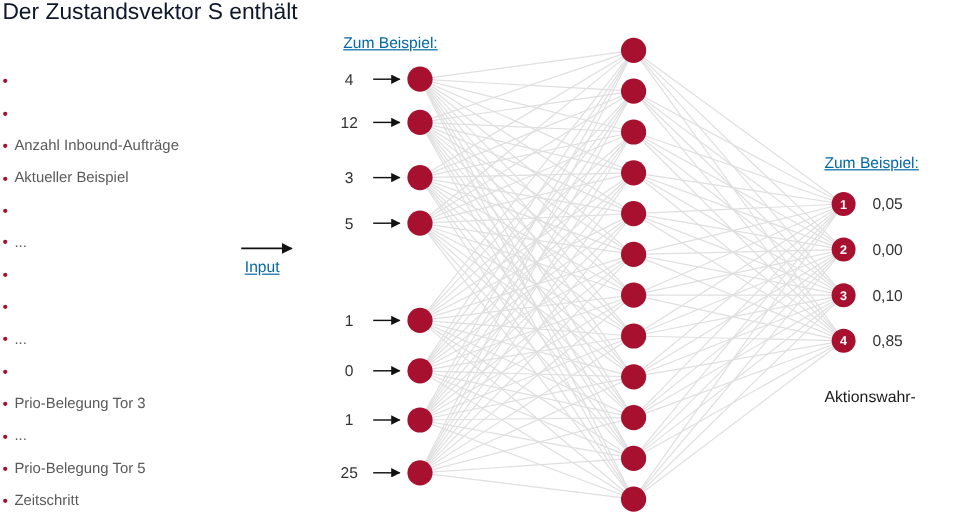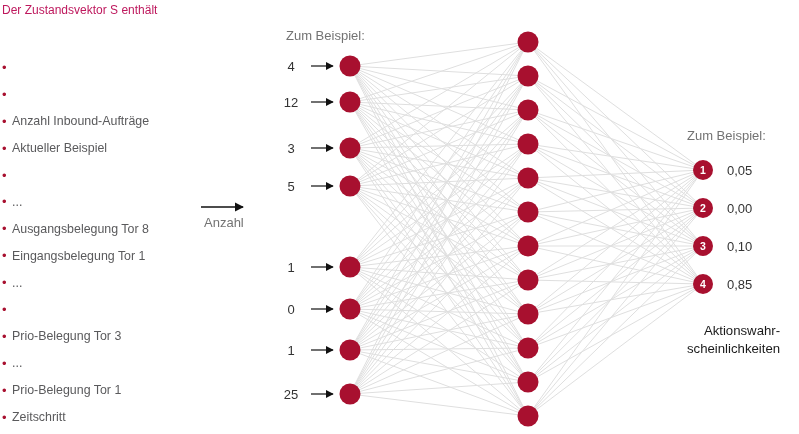--- a/index.html
+++ b/index.html
@@ -16,23 +16,23 @@
     overflow: hidden;
   }
   
   .state-vector {
     position: absolute;
     left: 2px;
     top: 2px;
     width: 250px;
   }
   .sv-title {
-    font-size: 12px;
+    font-size: 19px;
     line-height: 17.5px;
-    color: #be185d;
+    color: #0f172a;
   }
   .sv-list {
     list-style: none;
     margin: 0;
     padding: 0;
     position: absolute;
     left: 0;
     top: 52px;
     width: 250px;
   }
@@ -47,34 +47,34 @@
   .sv-list .bullet {
     color: #a8102f;
     font-size: 13px;
     width: 10px;
     flex: 0 0 10px;
   }
   
   .overlay-label {
     position: absolute;
     font-size: 13px;
-    color: #737373;
+    color: #0369a1;
     white-space: nowrap;
+    text-decoration: underline;
   }
   .input-arrow-label { left: 204px; top: 215px; }
   .zb-input  { left: 286px; top: 28px; }
   .zb-output { left: 687px; top: 128px; }
   .out-caption {
     position: absolute;
     left: 687px;
     top: 322px;
     font-size: 13.2px;
     line-height: 18px;
     color: #1a1a1a;
-    text-align: right;
   }
   #network-svg {
     position: absolute;
     left: 0;
     top: 0;
     pointer-events: none;
     font-family: "Liberation Sans", sans-serif;
   }
 </style>
 </head>
@@ -306,56 +306,53 @@
         </li>
         <li>
           <span class="bullet">•</span>
         </li>
         <li>
           <span class="bullet">•</span>
           <span>...</span>
         </li>
         <li>
           <span class="bullet">•</span>
-          <span>Ausgangsbelegung Tor 8</span>
-        </li>
-        <li>
-          <span class="bullet">•</span>
-          <span>Eingangsbelegung Tor 1</span>
+        </li>
+        <li>
+          <span class="bullet">•</span>
         </li>
         <li>
           <span class="bullet">•</span>
           <span>...</span>
         </li>
         <li>
           <span class="bullet">•</span>
         </li>
         <li>
           <span class="bullet">•</span>
           <span>Prio-Belegung Tor 3</span>
         </li>
         <li>
           <span class="bullet">•</span>
           <span>...</span>
         </li>
         <li>
           <span class="bullet">•</span>
-          <span>Prio-Belegung Tor 1</span>
+          <span>Prio-Belegung Tor 5</span>
         </li>
         <li>
           <span class="bullet">•</span>
           <span>Zeitschritt</span>
         </li>
       </ul>
   </div>
 
-  <div class="overlay-label input-arrow-label">Anzahl</div>
+  <div class="overlay-label input-arrow-label">Input</div>
 
   <div class="overlay-label zb-input">Zum Beispiel:</div>
 
   <div class="overlay-label zb-output">Zum Beispiel:</div>
 
   <div class="out-caption">
     <div>Aktionswahr-</div>
-    <div>scheinlichkeiten</div>
   </div>
 
 </div>
 
 </body></html>

